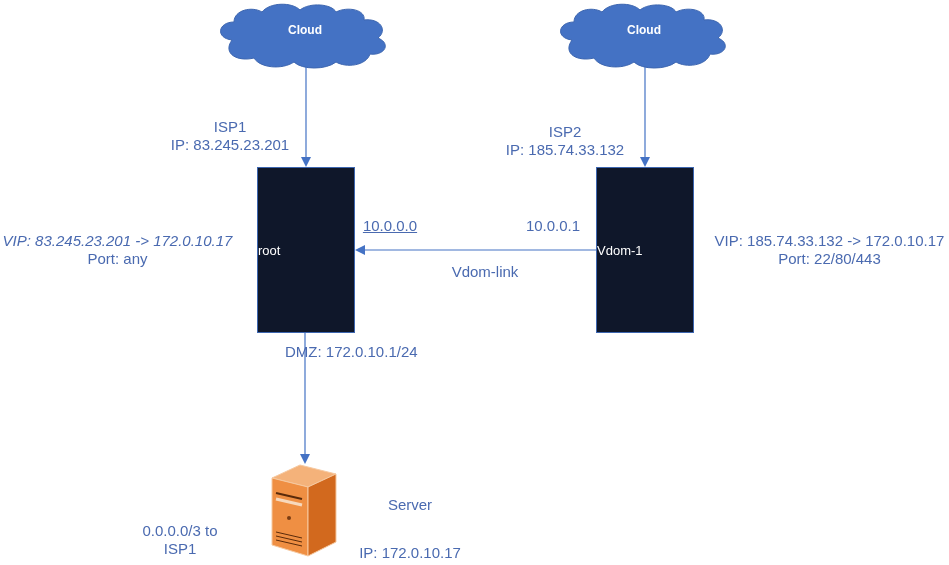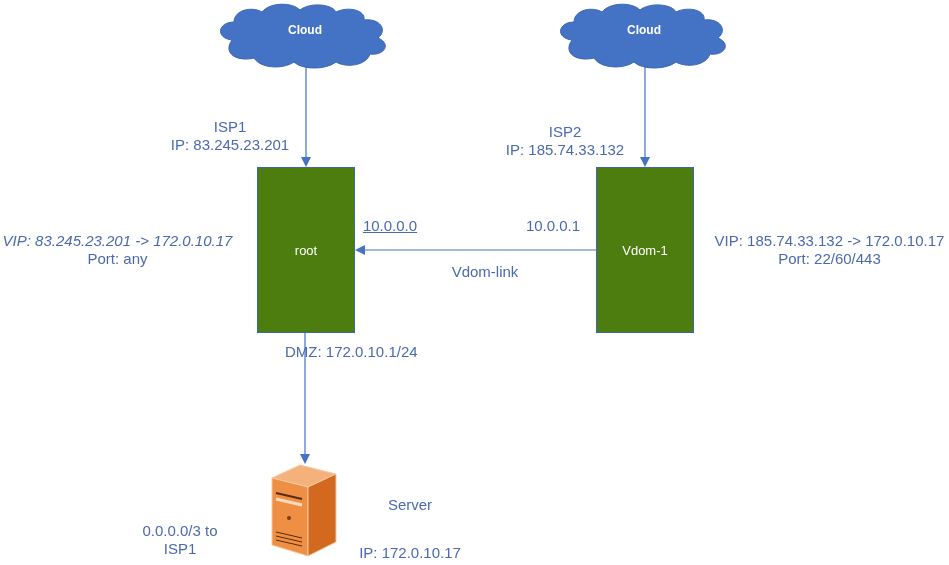--- a/index.html
+++ b/index.html
@@ -1,19 +1,19 @@
 <!DOCTYPE html>
 <html><head>
 <meta charset="utf-8">
 <style>
   html, body { margin:0; padding:0; background:#ffffff; }
   body { width:949px; height:565px; position:relative; overflow:hidden; font-family:"Liberation Sans", sans-serif; }
   .lbl { position:absolute; color:#4a6ab0; font-size:15px; line-height:17px; text-align:center; white-space:nowrap; }
   .cloud-text { position:absolute; color:#ffffff; font-weight:bold; font-size:12px; text-align:center; }
-  .box { position:absolute; background:#4d7c0f; border:1px solid #3d66b0; display:flex; align-items:center; justify-content:center; color:#ffffff; font-size:13px; }
+  .box { position:absolute; background:#0f172a; border:1px solid #3d66b0; display:flex; align-items:center; justify-content:flex-start; color:#ffffff; font-size:13px; }
   svg.canvas { position:absolute; left:0; top:0; }
 </style>
 </head>
 <body>
 
 <svg class="canvas" width="949" height="565">
   <defs>
     <marker id="arr" markerWidth="10" markerHeight="10" refX="8" refY="5" orient="auto" markerUnits="userSpaceOnUse">
       <path d="M0,0 L10,5 L0,10 z" fill="#4472c4"></path>
     </marker>
@@ -58,21 +58,21 @@
 <div class="lbl" style="left:180px; top:118px; width:100px;">ISP1</div>
 <div class="lbl" style="left:160px; top:136px; width:140px;">IP: 83.245.23.201</div>
 
 <div class="lbl" style="left:515px; top:123px; width:100px;">ISP2</div>
 <div class="lbl" style="left:495px; top:141px; width:140px;">IP: 185.74.33.132</div>
 
 <div class="lbl" style="left:0px; top:232px; width:235px;font-style:italic;">VIP: 83.245.23.201 -&gt; 172.0.10.17</div>
 <div class="lbl" style="left:0px; top:250px; width:235px;">Port: any</div>
 
 <div class="lbl" style="left:712px; top:232px; width:235px;">VIP: 185.74.33.132 -&gt; 172.0.10.17</div>
-<div class="lbl" style="left:712px; top:250px; width:235px;">Port: 22/60/443</div>
+<div class="lbl" style="left:712px; top:250px; width:235px;">Port: 22/80/443</div>
 
 <div class="lbl" style="left:355px; top:217px; width:70px;text-decoration:underline;">10.0.0.0</div>
 <div class="lbl" style="left:518px; top:217px; width:70px;">10.0.0.1</div>
 <div class="lbl" style="left:440px; top:263px; width:90px;">Vdom-link</div>
 
 <div class="lbl" style="left:285px; top:343px; width:140px; text-align:left;">DMZ: 172.0.10.1/24</div>
 
 <div class="lbl" style="left:360px; top:496px; width:100px;">Server</div>
 <div class="lbl" style="left:355px; top:544px; width:110px;">IP: 172.0.10.17</div>
 

